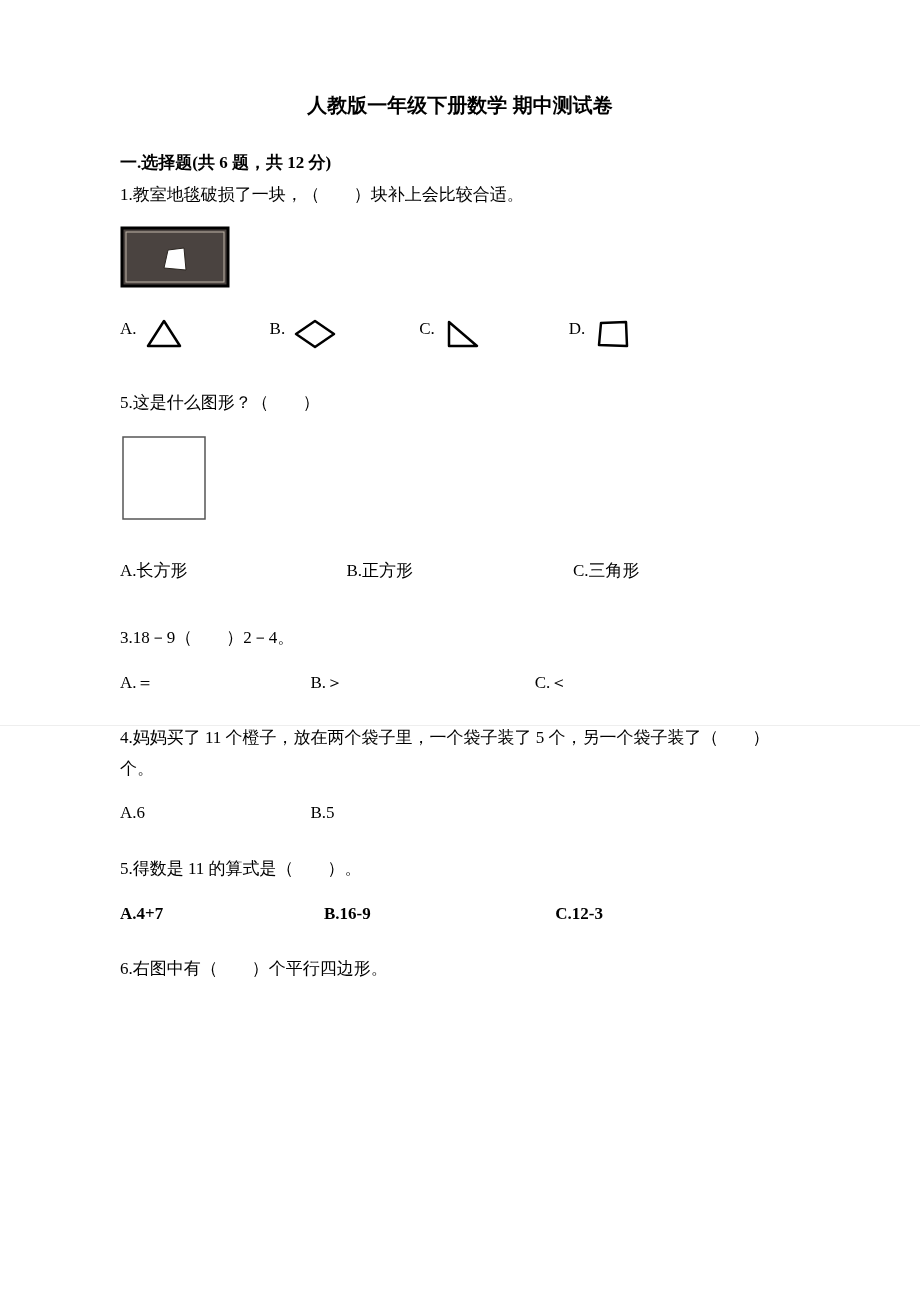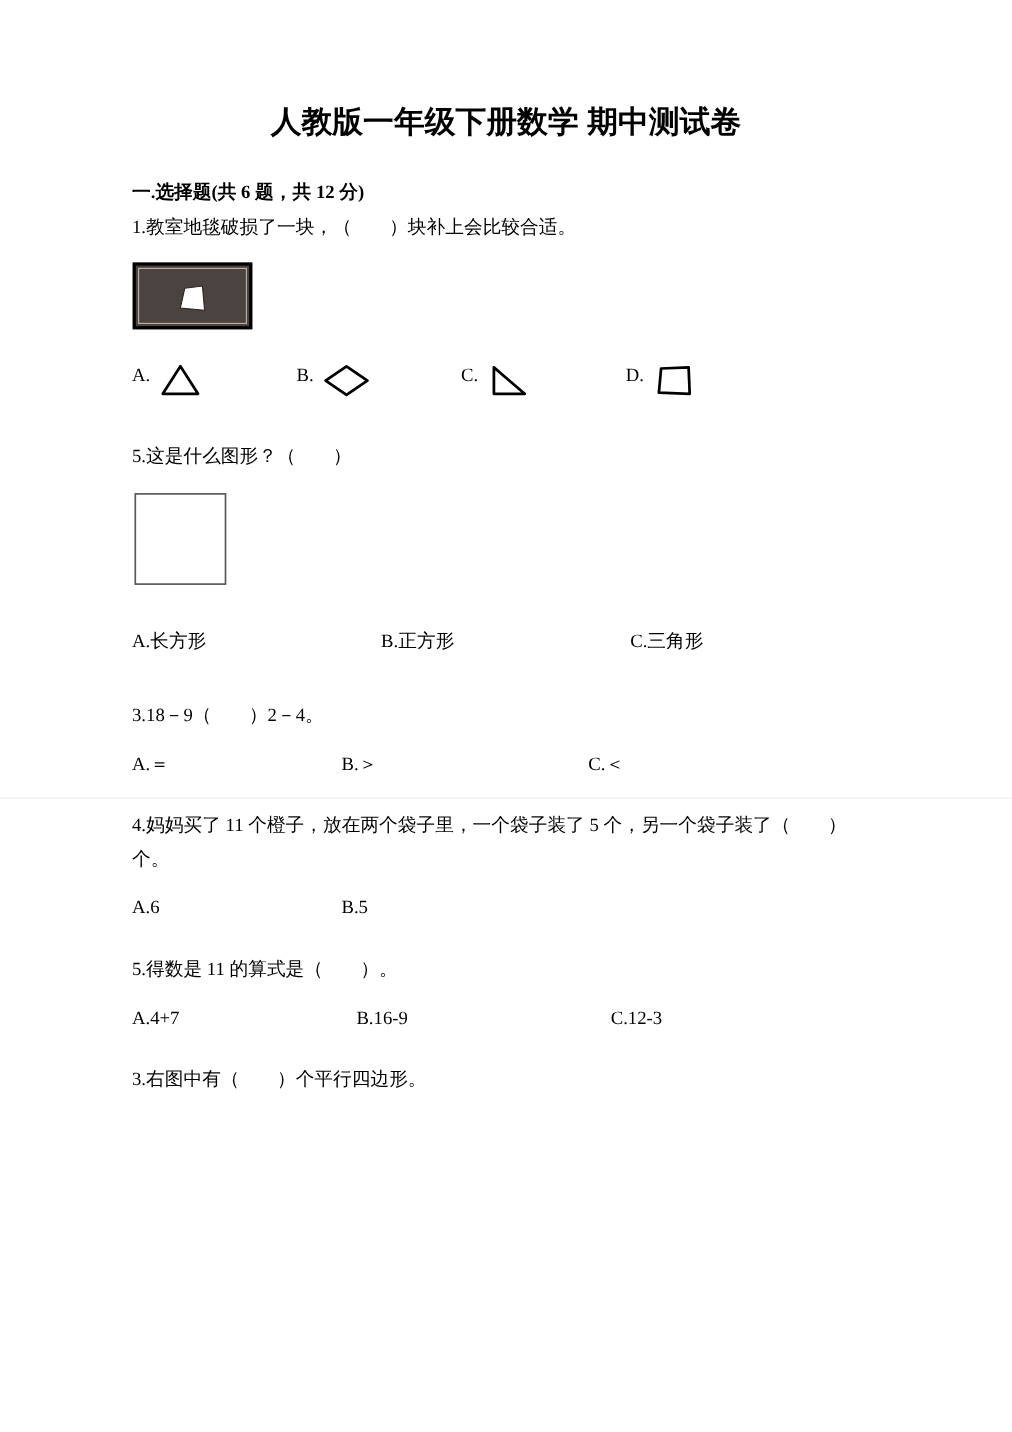--- a/index.html
+++ b/index.html
@@ -7,21 +7,21 @@
       font-family: "SimSun", "宋体", serif;
       background: #fff;
       width: 920px;
       padding: 90px 120px 60px 120px;
       font-size: 17px;
       color: #000;
       line-height: 1.5;
     }
     .title {
       text-align: center;
-      font-size: 28px;
+      font-size: 20px;
       font-weight: bold;
       margin-bottom: 30px;
       font-family: "SimHei", "黑体", sans-serif;
     }
     .section-header {
       font-weight: bold;
       margin-bottom: 4px;
       font-family: "SimSun", serif;
     }
     .question-text {
@@ -49,21 +49,21 @@
     .square-figure {
       margin: 10px 0 28px 0;
     }
     .opt-3 { display: flex; margin-bottom: 28px; }
     .opt-3 .o { width: 33.3%; }
     .opt-3b { display: flex; margin-bottom: 28px; }
     .opt-3b .o { flex: 0 0 auto; }
     .opt-3b .o1 { width: 28%; }
     .opt-3b .o2 { width: 33%; }
     .opt-3b .o3 { width: 39%; }
-    .opt-3c { display: flex; margin-bottom: 28px; }
+    .opt-3c { display: flex; margin-bottom: 28px; font-weight: bold; }
     .opt-3c .o1 { width: 30%; }
     .opt-3c .o2 { width: 34%; }
     .opt-3c .o3 { width: 36%; }
     .spacer { height: 12px; }
     body { position: relative; }
     .faint-line {
       position: absolute;
       left: 0;
       right: 0;
       top: 725px;
@@ -148,13 +148,13 @@
   <div class="o o2">B.5</div>
 </div>
 
 <div class="question-text">5.得数是 11 的算式是（　　）。</div>
 <div class="opt-3c">
   <div class="o1">A.4+7</div>
   <div class="o2">B.16-9</div>
   <div class="o3">C.12-3</div>
 </div>
 
-<div class="question-text">3.右图中有（　　）个平行四边形。</div>
+<div class="question-text">6.右图中有（　　）个平行四边形。</div>
 
 </body></html>

